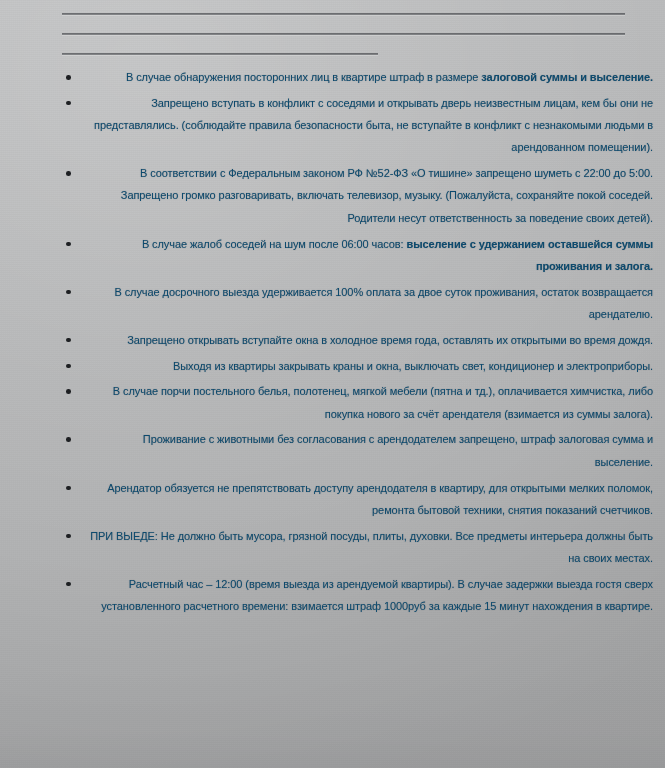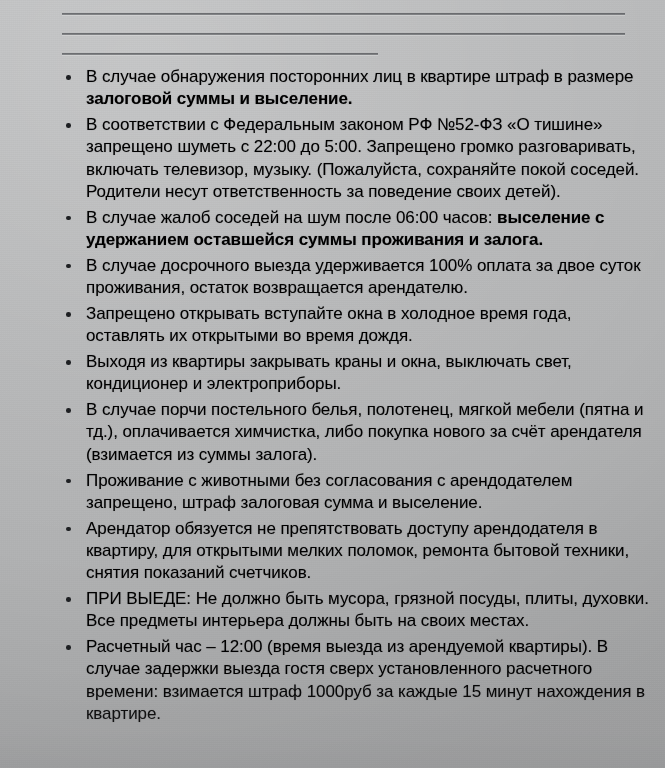--- a/index.html
+++ b/index.html
@@ -65,25 +65,26 @@
     left: 0;
     right: 0;
     margin: 0;
     padding: 0;
     list-style: none;
   }
   ul.rules > li {
     position: relative;
     margin: 0 0 3.5px 0;
     padding: 0 12px 0 86px;
-    font-size: 17px;
+    font-size: 11px;
     line-height: 22.3px;
-    color: #000000;
+    color: #0c4a6e;
     letter-spacing: -0.08px;
     text-shadow: 0 0 1.1px rgba(60,60,64,0.40);
+    text-align: right;
   }
   ul.rules > li::before {
     content: "";
     position: absolute;
     left: 66px;
     top: 9px;
     width: 4.6px;
     height: 4.6px;
     border-radius: 50%;
     background: #1d1f22;
@@ -100,20 +101,21 @@
 <div id="grain"></div>
 
 <div id="content">
 
   <div class="rule r1"></div>
   <div class="rule r2"></div>
   <div class="rule r3"></div>
 
   <ul class="rules" id="rules-list">
       <li><span>В случае обнаружения посторонних лиц в квартире штраф в размере </span><strong>залоговой суммы и выселение.</strong></li>
+      <li><span>Запрещено вступать в конфликт с соседями и открывать дверь неизвестным лицам, кем бы они не представлялись. (соблюдайте правила безопасности быта, не вступайте в конфликт с незнакомыми людьми в арендованном помещении).</span></li>
       <li><span>В соответствии с Федеральным законом РФ №52-ФЗ «О тишине» запрещено шуметь с 22:00 до 5:00. Запрещено громко разговаривать, включать телевизор, музыку. (Пожалуйста, сохраняйте покой соседей. Родители несут ответственность за поведение своих детей).</span></li>
       <li><span>В случае жалоб соседей на шум после 06:00 часов: </span><strong>выселение с удержанием оставшейся суммы проживания и залога.</strong></li>
       <li><span>В случае досрочного выезда удерживается 100% оплата за двое суток проживания, остаток возвращается арендателю.</span></li>
       <li><span>Запрещено открывать вступайте окна в холодное время года, оставлять их открытыми во время дождя.</span></li>
       <li><span>Выходя из квартиры закрывать краны и окна, выключать свет, кондиционер и электроприборы.</span></li>
       <li><span>В случае порчи постельного белья, полотенец, мягкой мебели (пятна и тд.), оплачивается химчистка, либо покупка нового за счёт арендателя (взимается из суммы залога).</span></li>
       <li><span>Проживание с животными без согласования с арендодателем запрещено, штраф залоговая сумма и выселение.</span></li>
       <li><span>Арендатор обязуется не препятствовать доступу арендодателя в квартиру, для открытыми мелких поломок, ремонта бытовой техники, снятия показаний счетчиков.</span></li>
       <li><span>ПРИ ВЫЕДЕ: Не должно быть мусора, грязной посуды, плиты, духовки. Все предметы интерьера должны быть на своих местах.</span></li>
       <li><span>Расчетный час – 12:00 (время выезда из арендуемой квартиры). В случае задержки выезда гостя сверх установленного расчетного времени: взимается штраф 1000руб за каждые 15 минут нахождения в квартире.</span></li>

